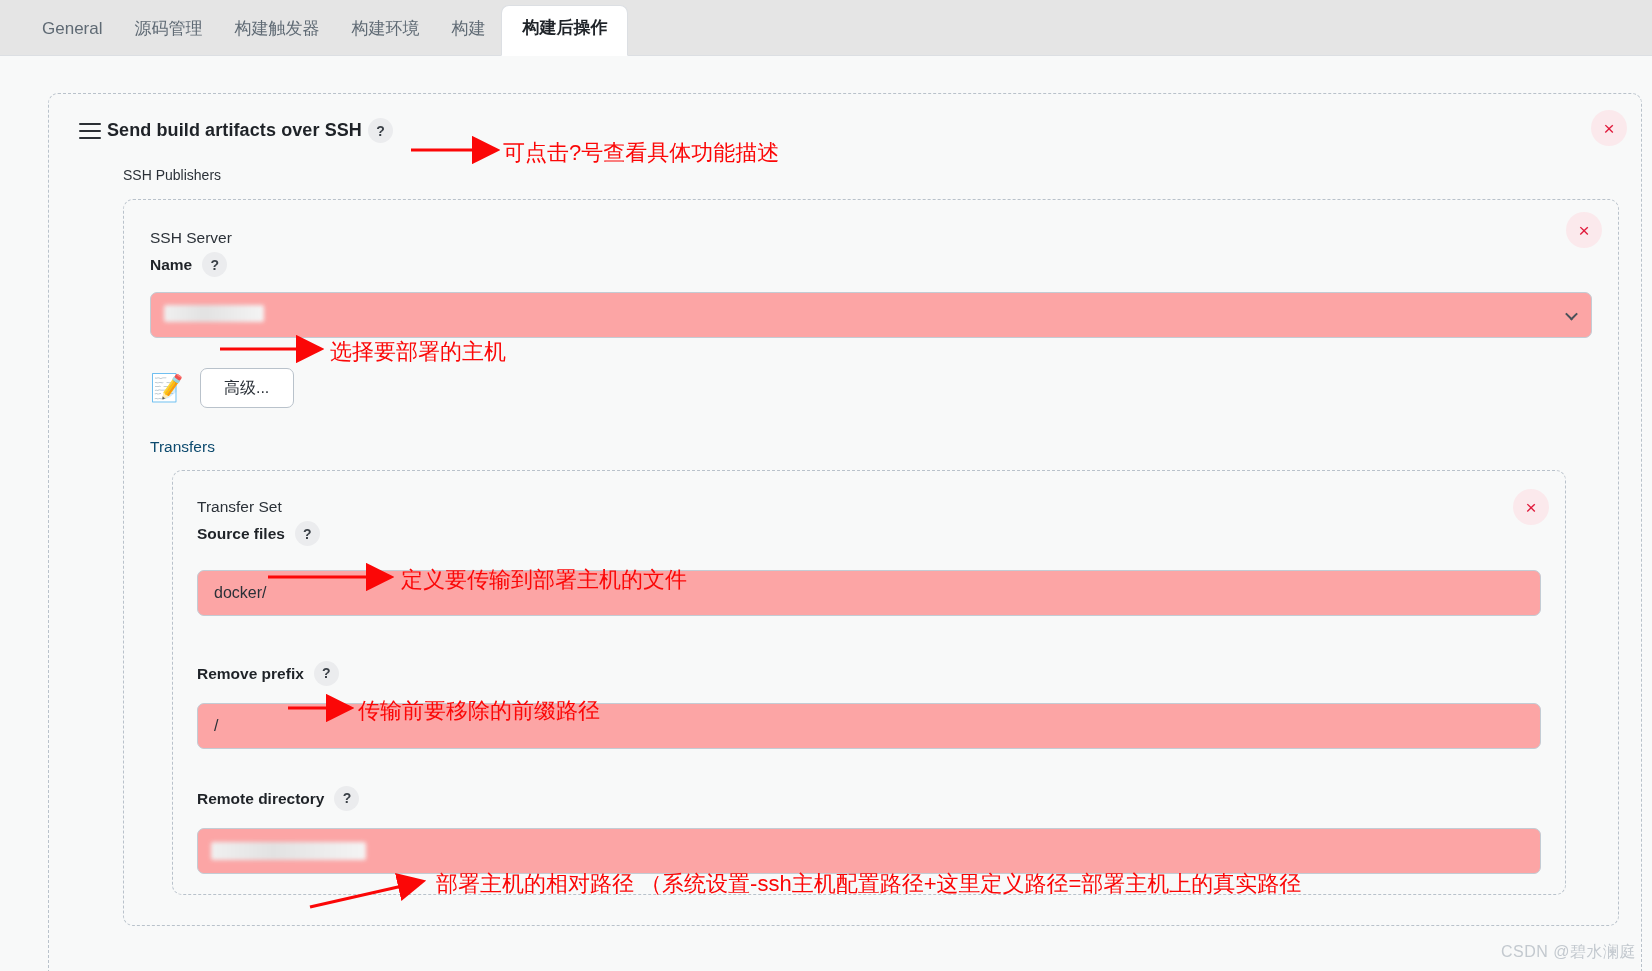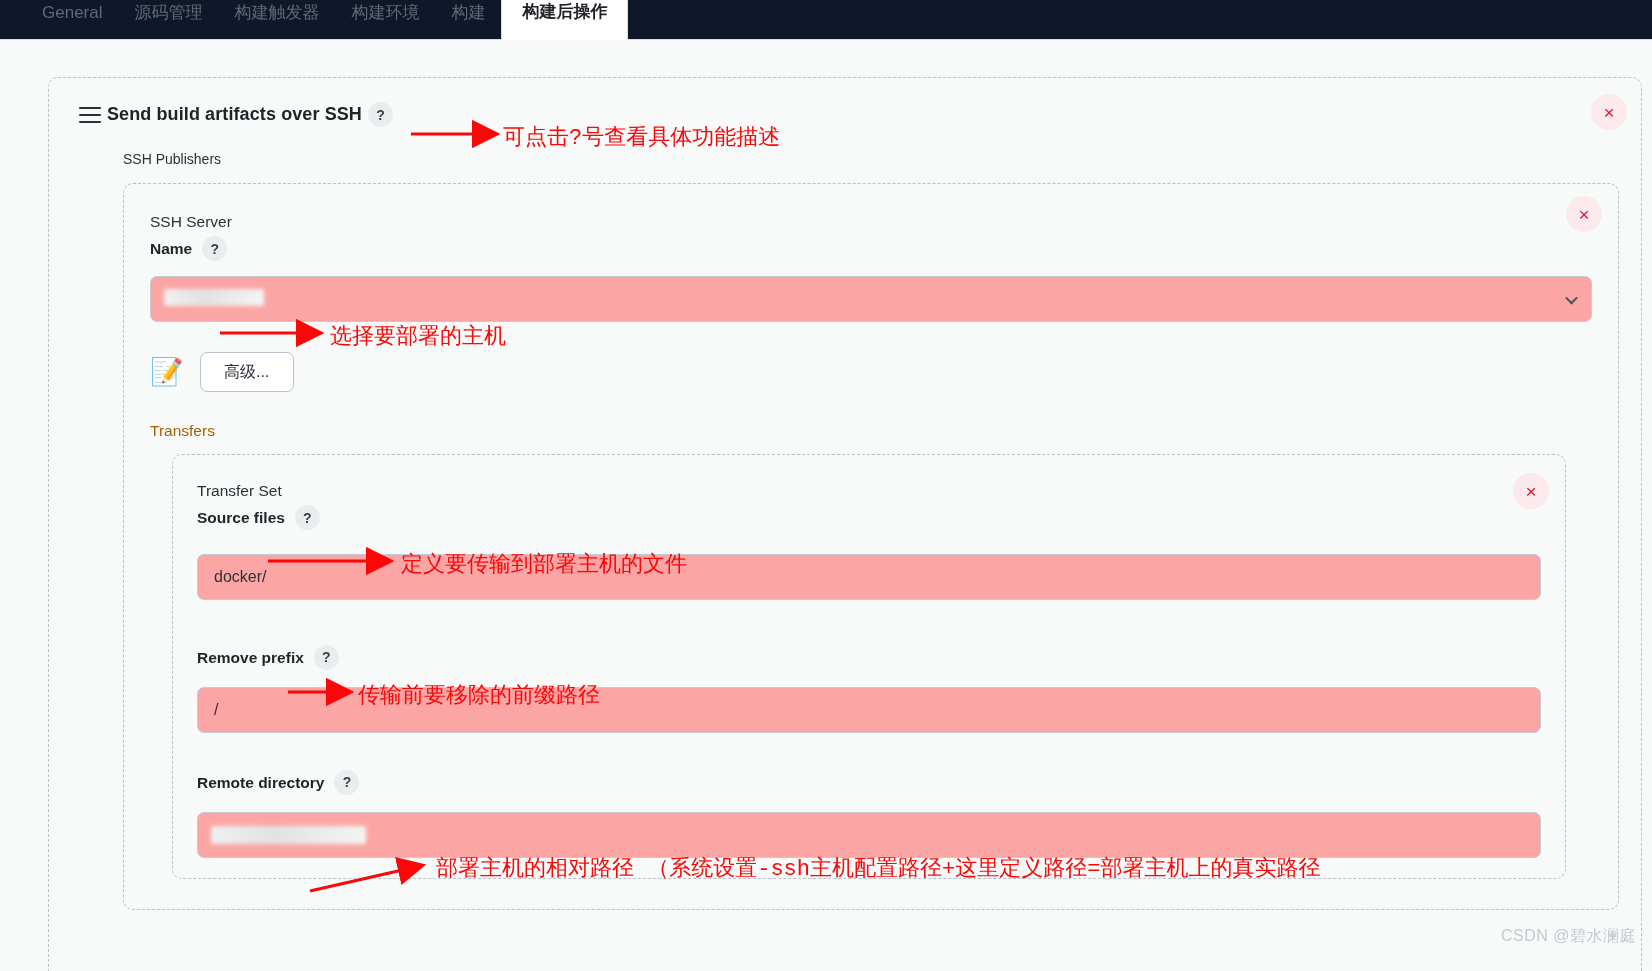--- a/index.html
+++ b/index.html
@@ -7,22 +7,22 @@
     margin: 0; padding: 0;
     width: 1652px; height: 971px;
     background: #f8f9f9;
     font-family: "Liberation Sans", sans-serif;
     overflow: hidden;
   }
 
   
   .tabbar {
     position: relative;
-    height: 40px;
-    background: #0f172a;
+    height: 56px;
+    background: #e5e5e5;
     border-bottom: 1px solid #dcdfe3;
     display: flex;
     align-items: flex-end;
     padding-left: 26px;
   }
   .tab {
     font-size: 17px;
     color: #5f6a74;
     padding: 10px 16px 16px 16px;
     white-space: nowrap;
@@ -173,21 +173,21 @@
     background: #ffffff;
     color: #2b3138;
     font-size: 16px;
     font-family: "Liberation Sans", sans-serif;
     cursor: pointer;
     padding: 5px 18px;
   }
 
   .section-label {
     font-size: 15.5px;
-    color: #a16207;
+    color: #0c4a6e;
     margin-top: 30px;
   }
 
   
   .del {
     position: absolute;
     width: 36px; height: 36px;
     border-radius: 50%;
     background: #fbe9ec;
     border: none;
@@ -202,21 +202,21 @@
   .del-srv   { right: 16px;  top: 12px; }
   .del-ts    { right: 16px;  top: 18px; }
 
   
   .anno {
     position: absolute;
     color: #fb0707;
     font-size: 22px;
     white-space: nowrap;
     pointer-events: none;
-    font-family: Liberation Mono, monospace;
+    font-family: Liberation Sans, sans-serif;
   }
   .arrow { position: absolute; pointer-events: none; }
 
   .watermark {
     position: absolute;
     right: 16px; bottom: 8px;
     color: #c3c9cf;
     font-size: 16px;
     letter-spacing: .5px;
     font-family: "Liberation Sans", sans-serif;

